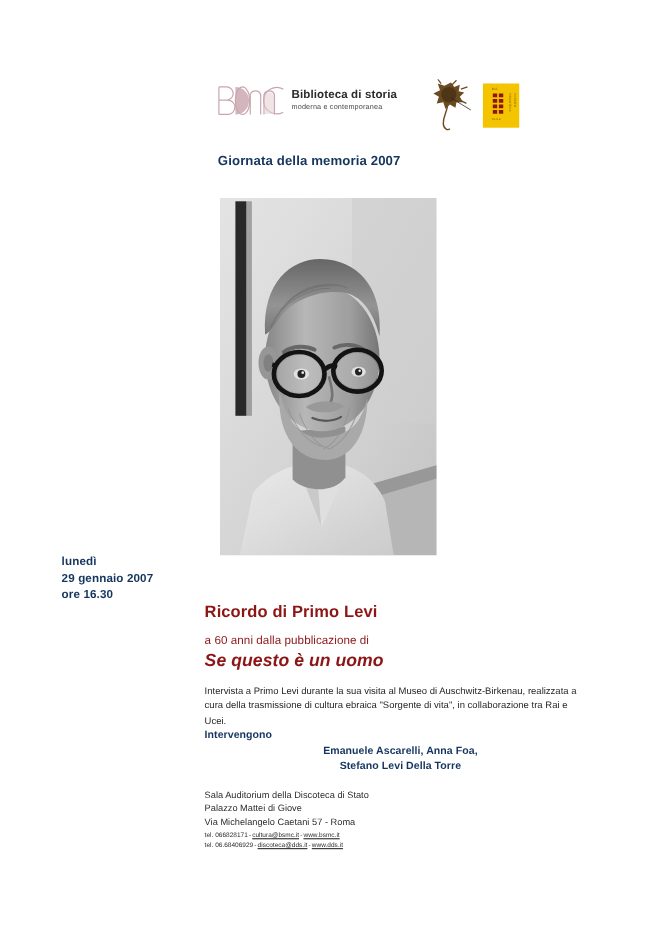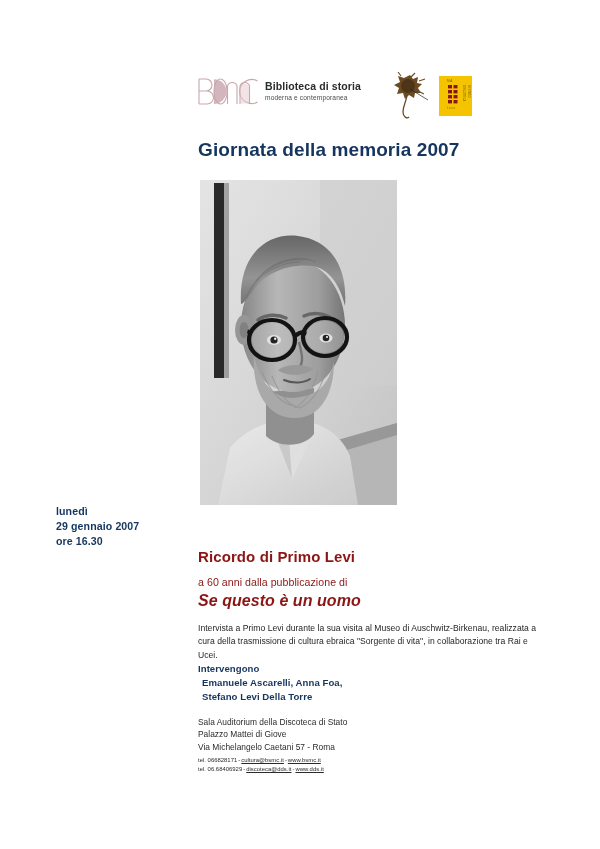--- a/index.html
+++ b/index.html
@@ -86,21 +86,21 @@
     margin-left: 5px;
     position: relative;
     flex: none;
   }
   .dds-badge svg { display: block; }
 
   
   .main-title {
     position: absolute;
     left: 198px; top: 139px;
-    font-size: 19px;
+    font-size: 12px;
     font-weight: 700;
     color: #15355f;
     letter-spacing: .1px;
   }
 
   
   .photo {
     position: absolute;
     left: 200px; top: 180px;
     width: 197px; height: 325px;
@@ -116,21 +116,21 @@
     font-size: 10.6px;
     font-weight: 700;
     color: #15355f;
     line-height: 1.42;
     letter-spacing: .1px;
   }
 
   
   .content {
     position: absolute;
-    left: 198px; top: 548px;
+    left: 186px; top: 548px;
     width: 352px;
   }
   .ricordo-title {
     font-size: 15px;
     font-weight: 700;
     color: #8c1515;
     letter-spacing: .1px;
     margin: 0;
   }
   .ricordo-sub1 {
@@ -165,21 +165,21 @@
     letter-spacing: .02px;
   }
   .interv-block {
     margin-top: 0;
     font-size: 9.6px;
     font-weight: 700;
     color: #15355f;
     line-height: 1.45;
     letter-spacing: .05px;
   }
-  .interv-block .indent { padding-left: 4px; }
+  .interv-block .indent { padding-left: 4px; text-align: center; }
 
   .address-block {
     margin-top: 12px;
     font-size: 8.4px;
     color: #2b2b2b;
     line-height: 1.52;
     letter-spacing: .02px;
   }
   .contact-block {
     margin-top: 2px;

